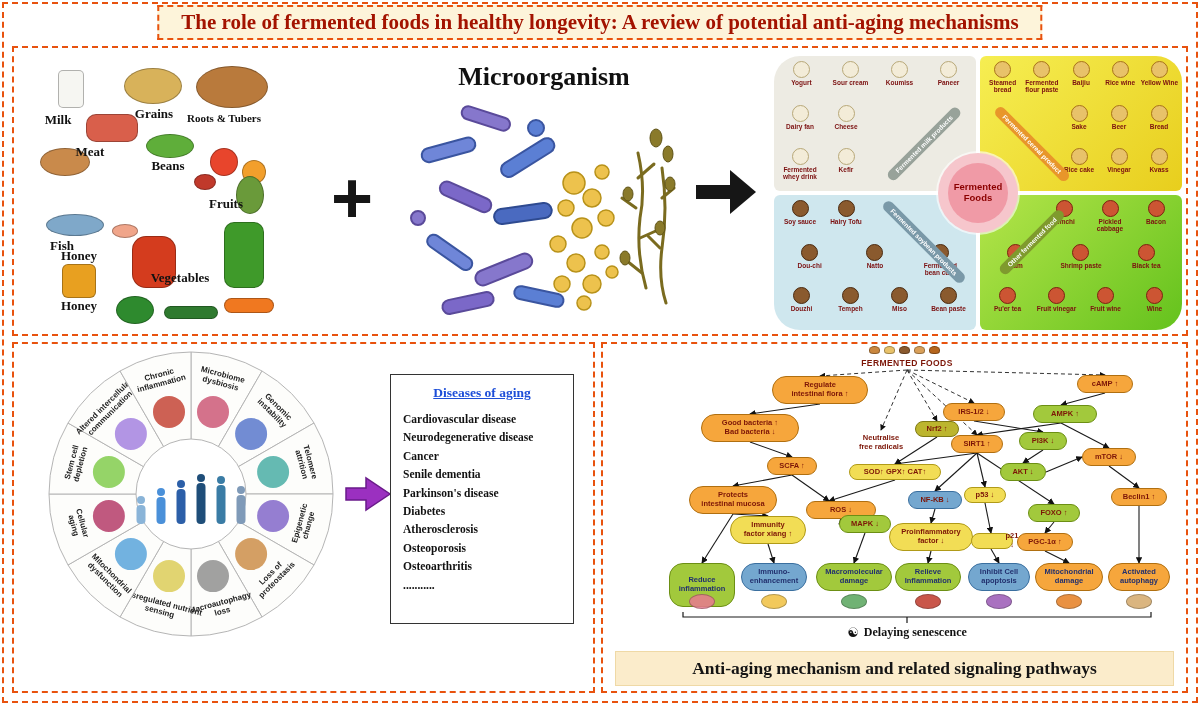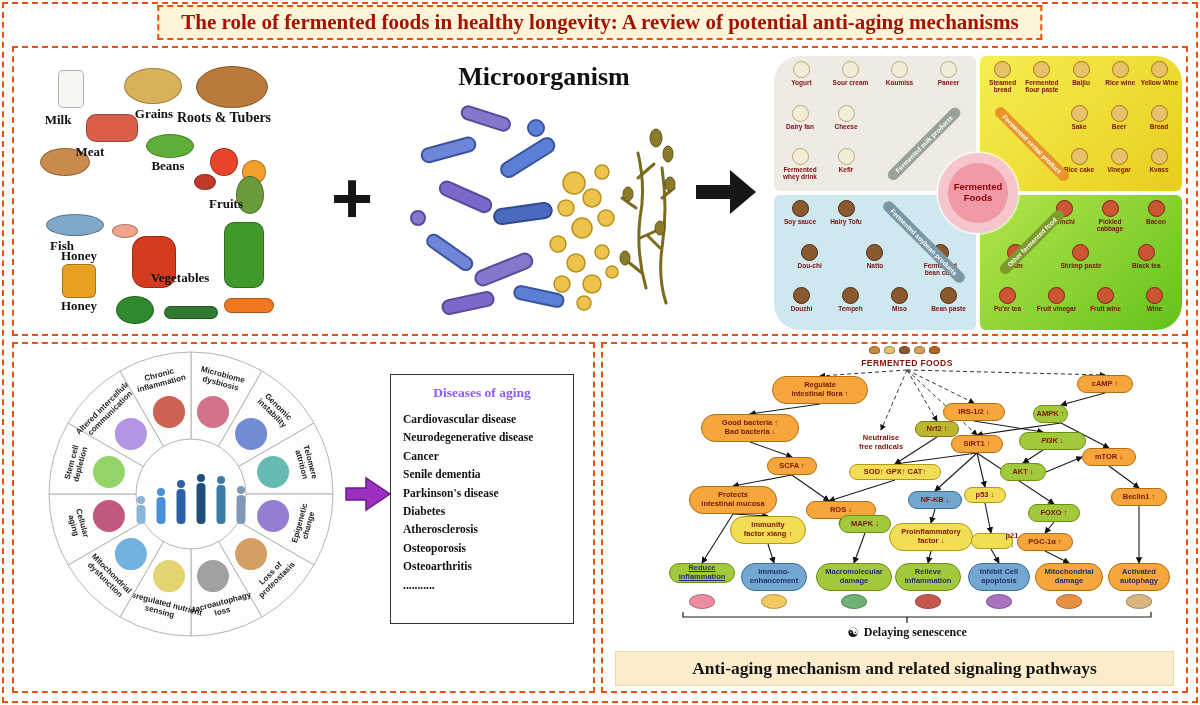--- a/index.html
+++ b/index.html
@@ -43,21 +43,21 @@
   .fw-center{position:absolute;left:204px;top:137px;transform:translate(-50%,-50%);width:80px;height:80px;border-radius:50%;background:#f6c6cc;display:flex;align-items:center;justify-content:center;z-index:3;box-shadow:0 0 0 2px rgba(255,255,255,.6)}
   .fw-center-inner{width:60px;height:60px;border-radius:50%;background:#f09aa6;display:flex;align-items:center;justify-content:center;text-align:center;font-size:9.5px;font-weight:bold;color:#8b0000;line-height:1.15;padding:4px}
 
   
   #hallmark-wheel{position:absolute;left:4px;top:0}
   .sector{fill:#fdfdfb;stroke:#b5b5b5;stroke-width:1}
   .seg-label{font-size:8px;font-weight:bold;fill:#222;text-anchor:middle;font-family:"Liberation Sans",sans-serif}
   .wheel-center{fill:#ffffff;stroke:#b5b5b5;stroke-width:1}
   #disease-arrow{position:absolute;left:330px;top:128px}
   #disease-box{position:absolute;left:376px;top:30px;width:184px;height:250px;background:#fff;border:1.5px solid #333;padding:10px 12px}
-  #disease-title{color:#8b5cf6;font-weight:bold;font-size:13.5px;text-align:center;margin-bottom:9px;font-family:"Liberation Serif",serif}
+  #disease-title{color:#1d4ed8;font-weight:bold;font-size:13.5px;text-align:center;text-decoration:underline;margin-bottom:9px;font-family:"Liberation Serif",serif}
   .disease-item{font-size:11.5px;font-weight:bold;color:#111;line-height:1.6;font-family:"Liberation Serif",serif}
 
   
   #pw-area{position:absolute;left:0;top:0;width:587px;height:300px}
   #pathway-svg{position:absolute;left:0;top:0;z-index:1}
   #pathway-nodes{position:absolute;left:0;top:0;width:587px;height:300px}
   .pnode{position:absolute;display:flex;flex-direction:column;align-items:center;justify-content:center;font-size:7.5px;font-weight:bold;color:#7c1507;text-align:center;line-height:1.15;z-index:2}
   .pnode.orange{background:#f6a63c;border:1px solid #b06f10}
   .pnode.yellow{background:#f2dd55;border:1px solid #b09a18}
   .pnode.green{background:#a2c93c;border:1px solid #6c8f14}
@@ -98,21 +98,21 @@
       <div class="blob" style="left: 18px; top: 158px; width: 58px; height: 22px; background: rgb(127, 168, 201); border-radius: 50%;"></div>
       <div class="blob" style="left: 84px; top: 168px; width: 26px; height: 14px; background: rgb(240, 165, 138); border-radius: 50%;"></div>
       <div class="blob" style="left: 104px; top: 180px; width: 44px; height: 52px; background: rgb(212, 60, 30); border-radius: 14px;"></div>
       <div class="blob" style="left: 196px; top: 166px; width: 40px; height: 66px; background: rgb(63, 154, 42); border-radius: 10px;"></div>
       <div class="blob" style="left: 34px; top: 208px; width: 34px; height: 34px; background: rgb(232, 160, 32); border-radius: 6px;"></div>
       <div class="blob" style="left: 88px; top: 240px; width: 38px; height: 28px; background: rgb(46, 138, 46); border-radius: 50%;"></div>
       <div class="blob" style="left: 136px; top: 250px; width: 54px; height: 13px; background: rgb(47, 122, 47); border-radius: 7px;"></div>
       <div class="blob" style="left: 196px; top: 242px; width: 50px; height: 15px; background: rgb(240, 120, 32); border-radius: 8px;"></div>
       <span class="food-label" style="left: 30px; top: 64px;">Milk</span>
       <span class="food-label" style="left: 126px; top: 58px;">Grains</span>
-      <span class="food-label" style="left: 196px; top: 62px; font-size: 14px;">Roots &amp; Tubers</span>
+      <span class="food-label" style="left: 196px; top: 62px; font-size: 11px;">Roots &amp; Tubers</span>
       <span class="food-label" style="left: 62px; top: 96px;">Meat</span>
       <span class="food-label" style="left: 140px; top: 110px;">Beans</span>
       <span class="food-label" style="left: 198px; top: 148px;">Fruits</span>
       <span class="food-label" style="left: 34px; top: 190px;">Fish</span>
       <span class="food-label" style="left: 152px; top: 222px;">Vegetables</span>
       <span class="food-label" style="left: 51px; top: 200px;">Honey</span>
       <span class="food-label" style="left: 51px; top: 250px;">Honey</span>
     </div>
 
   <div id="plus-sign">+</div>
@@ -499,34 +499,34 @@
         <div class="pnode orange" style="left: 474px; top: 31px; width: 56px; height: 18px; border-radius: 9px;">
           <div>cAMP ↑</div>
         </div>
         <div class="pnode orange" style="left: 98px; top: 70px; width: 98px; height: 28px; border-radius: 14px;">
           <div>Good bacteria ↑</div>
           <div>Bad bacteria ↓</div>
         </div>
         <div class="pnode orange" style="left: 340px; top: 59px; width: 62px; height: 18px; border-radius: 9px;">
           <div>IRS-1/2 ↓</div>
         </div>
-        <div class="pnode green" style="left: 430px; top: 61px; width: 35px; height: 18px; border-radius: 9px;">
+        <div class="pnode green" style="left: 430px; top: 61px; width: 64px; height: 18px; border-radius: 9px;">
           <div>AMPK ↑</div>
         </div>
         <div class="pnode plain" style="left: 246px; top: 86px; width: 64px; height: 26px; border-radius: 13px;">
           <div>Neutralise</div>
           <div>free radicals</div>
         </div>
         <div class="pnode olive" style="left: 312px; top: 77px; width: 44px; height: 16px; border-radius: 8px;">
           <div>Nrf2 ↑</div>
         </div>
         <div class="pnode orange" style="left: 348px; top: 91px; width: 52px; height: 18px; border-radius: 9px;">
           <div>SIRT1 ↑</div>
         </div>
-        <div class="pnode green" style="left: 416px; top: 88px; width: 67px; height: 18px; border-radius: 9px; font-style: italic;">
+        <div class="pnode green" style="left: 416px; top: 88px; width: 48px; height: 18px; border-radius: 9px;">
           <div>PI3K ↓</div>
         </div>
         <div class="pnode orange" style="left: 479px; top: 104px; width: 54px; height: 18px; border-radius: 9px;">
           <div>mTOR ↓</div>
         </div>
         <div class="pnode orange" style="left: 164px; top: 113px; width: 50px; height: 18px; border-radius: 9px;">
           <div>SCFA ↑</div>
         </div>
         <div class="pnode yellow" style="left: 246px; top: 120px; width: 92px; height: 16px; border-radius: 8px;">
           <div>SOD↑ GPX↑ CAT↑</div>
@@ -563,21 +563,21 @@
         <div class="pnode yellow" style="left: 286px; top: 179px; width: 84px; height: 28px; border-radius: 14px;">
           <div>Proinflammatory</div>
           <div>factor ↓</div>
         </div>
         <div class="pnode yellow" style="left: 368px; top: 189px; width: 40px; height: 16px; border-radius: 8px; padding-left: 40px;">
           <div>p21 ↓</div>
         </div>
         <div class="pnode orange" style="left: 414px; top: 189px; width: 56px; height: 18px; border-radius: 9px;">
           <div>PGC-1α ↑</div>
         </div>
-        <div class="pnode green navy" style="left: 66px; top: 219px; width: 66px; height: 20px; border-radius: 14px; text-decoration: underline;">
+        <div class="pnode green navy" style="left: 66px; top: 219px; width: 66px; height: 44px; border-radius: 14px;">
           <div>Reduce</div>
           <div>inflammation</div>
         </div>
         <div class="pnode blue navy" style="left: 138px; top: 219px; width: 66px; height: 28px; border-radius: 14px;">
           <div>Immuno-</div>
           <div>enhancement</div>
         </div>
         <div class="pnode green navy" style="left: 213px; top: 219px; width: 76px; height: 28px; border-radius: 14px;">
           <div>Macromolecular</div>
           <div>damage</div>

